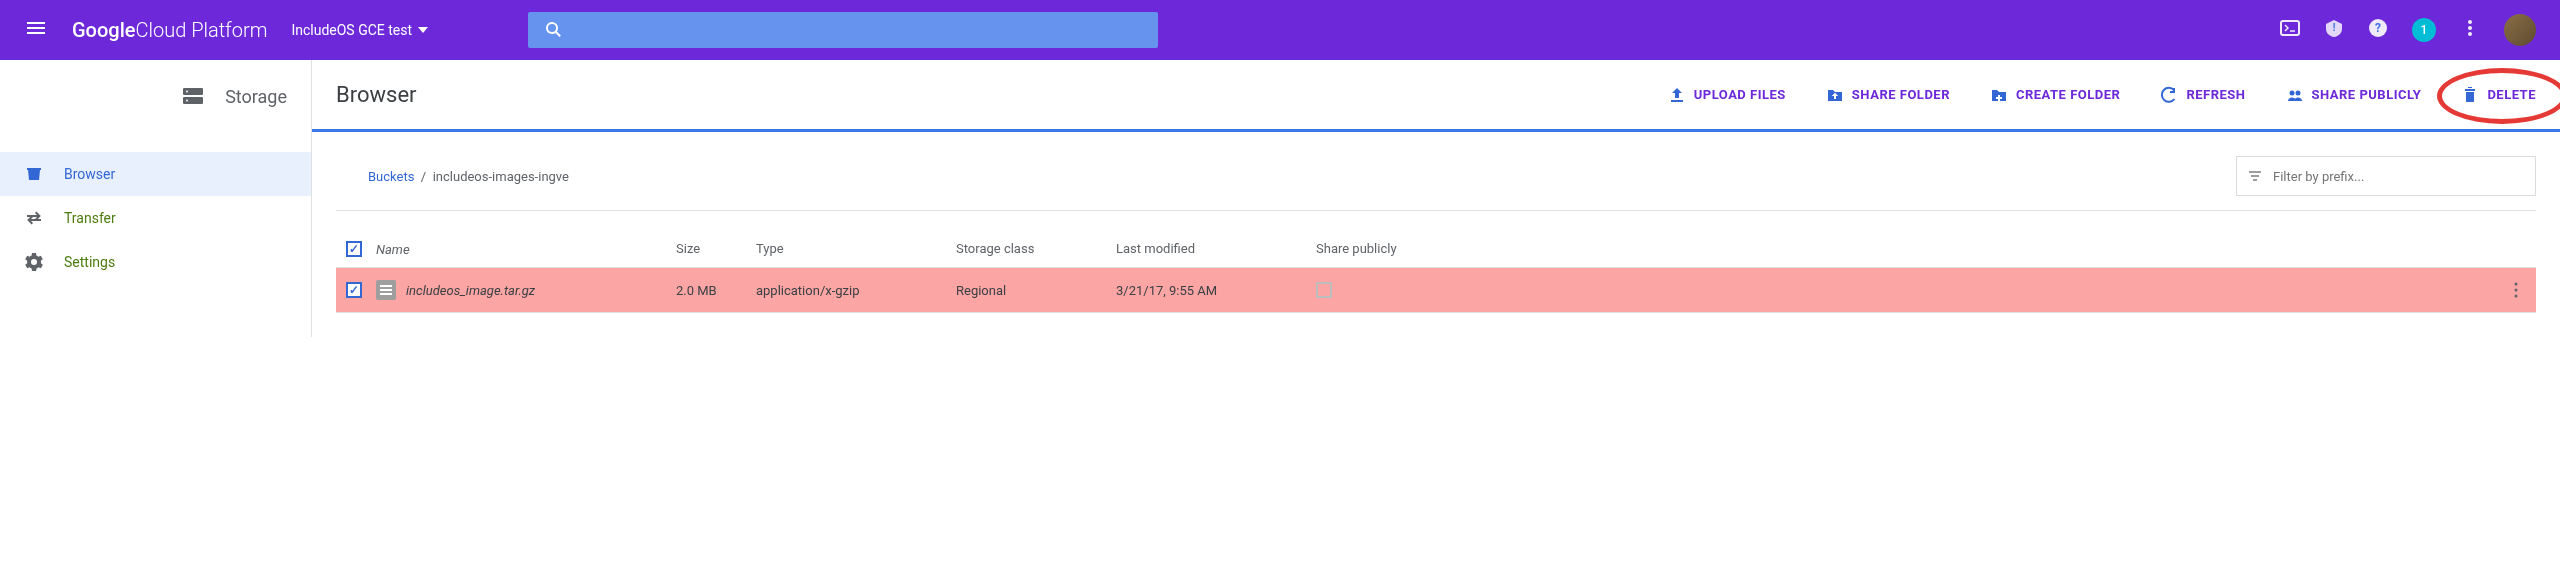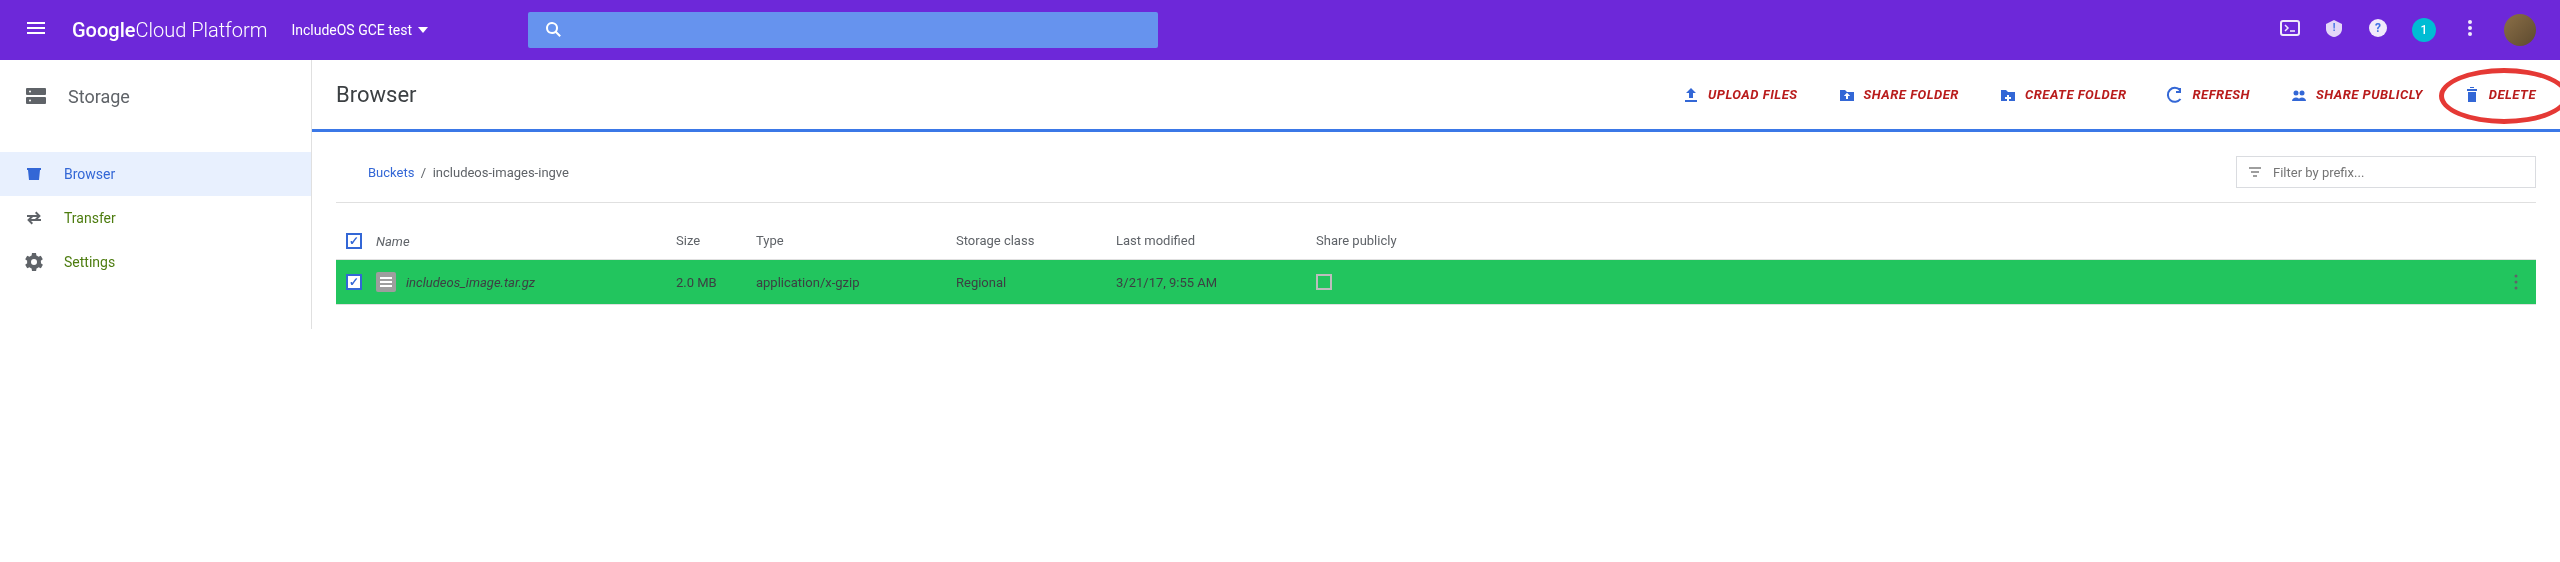--- a/index.html
+++ b/index.html
@@ -13,44 +13,44 @@
     .project-selector { margin-left: 24px; display: flex; align-items: center; cursor: pointer; font-size: 14px; }
     .project-selector svg { margin-left: 6px; }
     .search-box { margin-left: 100px; background: #6693ee; height: 36px; width: 630px; border-radius: 2px; display: flex; align-items: center; padding: 0 16px; }
     .topbar-right { margin-left: auto; display: flex; align-items: center; gap: 24px; padding-right: 8px; }
     .topbar-icon { cursor: pointer; opacity: 0.9; }
     .notif-badge { background: #00bcd4; color: #fff; border-radius: 50%; width: 24px; height: 24px; display: flex; align-items: center; justify-content: center; font-size: 12px; font-weight: 500; }
     .avatar { width: 32px; height: 32px; border-radius: 50%; background: linear-gradient(135deg, #8b6f47, #5d4a2f); }
     
     .main-wrap { display: flex; }
     .sidebar { width: 312px; background: #fff; border-right: 1px solid #e0e0e0; }
-    .sidebar-header { display: flex; align-items: center; padding: 36px 24px; font-size: 18px; color: #5f6368; gap: 20px; height: 72px; }
+    .sidebar-header { display: flex; align-items: center; padding: 36px 24px; font-size: 18px; color: #5f6368; gap: 20px; height: 72px; justify-content: flex-end; }
     .sidebar-items { padding-top: 20px; }
     .sidebar-item { display: flex; align-items: center; padding: 12px 24px; gap: 20px; cursor: pointer; color: #4d7c0f; font-size: 14px; }
     .sidebar-item.active { background: #e8f0fe; color: #3367d6; }
     .sidebar-item.active svg { fill: #3367d6; }
     
     .content { flex: 1; }
     .content-header { display: flex; align-items: center; padding: 18px 24px; border-bottom: 3px solid #3b78e7; height: 72px; }
     .content-title { font-size: 22px; color: #3c4043; font-weight: 400; }
     .actions { margin-left: auto; display: flex; gap: 40px; }
-    .action-btn { display: flex; align-items: center; gap: 8px; color: #b91c1c; font-size: 13px; font-weight: 700; cursor: pointer; letter-spacing: 0.5px; font-style: italic; }
+    .action-btn { display: flex; align-items: center; gap: 8px; color: #6d28d9; font-size: 13px; font-weight: 700; cursor: pointer; letter-spacing: 0.5px; }
     .circled { position: relative; }
     .circle-highlight { position: absolute; border: 5px solid #e53935; border-radius: 50%; width: 130px; height: 56px; top: -18px; left: -24px; pointer-events: none; }
     
     .content-body { padding: 24px; }
     .breadcrumb-row { display: flex; align-items: center; padding-bottom: 14px; border-bottom: 1px solid #e0e0e0; }
     .breadcrumb { font-size: 13px; color: #5f6368; margin-left: 32px; }
     .breadcrumb-link { color: #3367d6; cursor: pointer; }
-    .filter-box { margin-left: auto; border: 1px solid #dadce0; height: 32px; width: 300px; display: flex; align-items: center; padding: 0 10px; gap: 10px; }
+    .filter-box { margin-left: auto; border: 1px solid #dadce0; height: 40px; width: 300px; display: flex; align-items: center; padding: 0 10px; gap: 10px; }
     .filter-box input { border: none; outline: none; font-size: 13px; flex: 1; color: #5f6368; }
     
     .table { margin-top: 20px; }
     .table-header { display: flex; padding: 10px 0; color: #5f6368; font-size: 13px; border-bottom: 1px solid #e0e0e0; }
-    .table-row { display: flex; padding: 12px 0; background: #22c55e; align-items: center; font-size: 13px; color: #3c4043; border-bottom: 1px solid #e0e0e0; }
+    .table-row { display: flex; padding: 12px 0; background: #fca5a5; align-items: center; font-size: 13px; color: #3c4043; border-bottom: 1px solid #e0e0e0; }
     .col-check { width: 40px; padding-left: 10px; }
     .col-name { flex: 0 0 300px; display: flex; align-items: center; gap: 10px; font-style: italic; }
     .col-size { width: 80px; }
     .col-type { width: 200px; }
     .col-storage { width: 160px; }
     .col-modified { width: 200px; }
     .col-share { width: 160px; }
     .col-more { margin-left: auto; width: 40px; display: flex; justify-content: center; }
     .checkbox { width: 16px; height: 16px; border: 2px solid #3367d6; display: flex; align-items: center; justify-content: center; cursor: pointer; }
     .checkbox.checked { background: #fff; }

